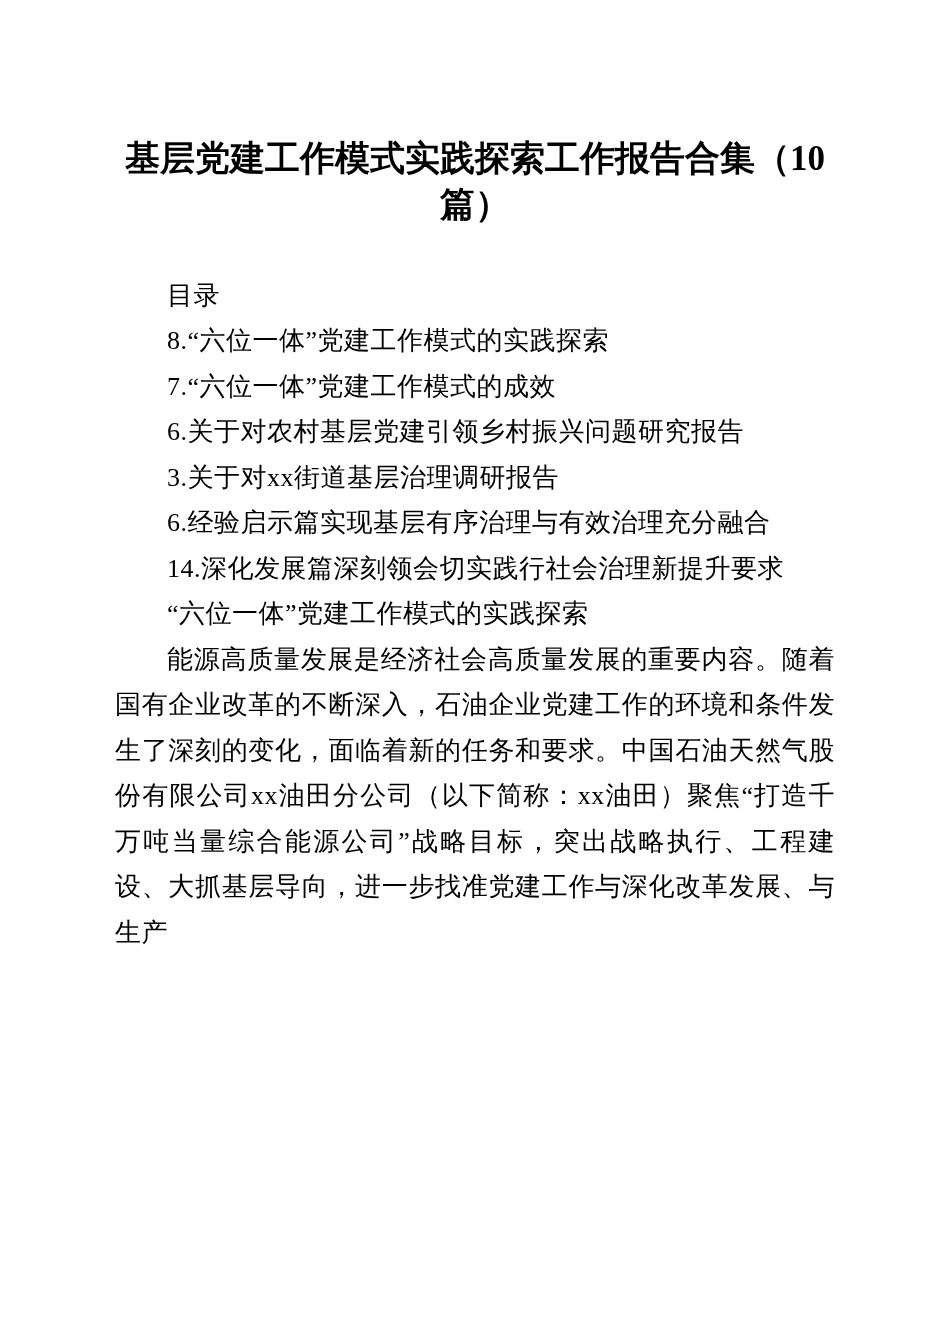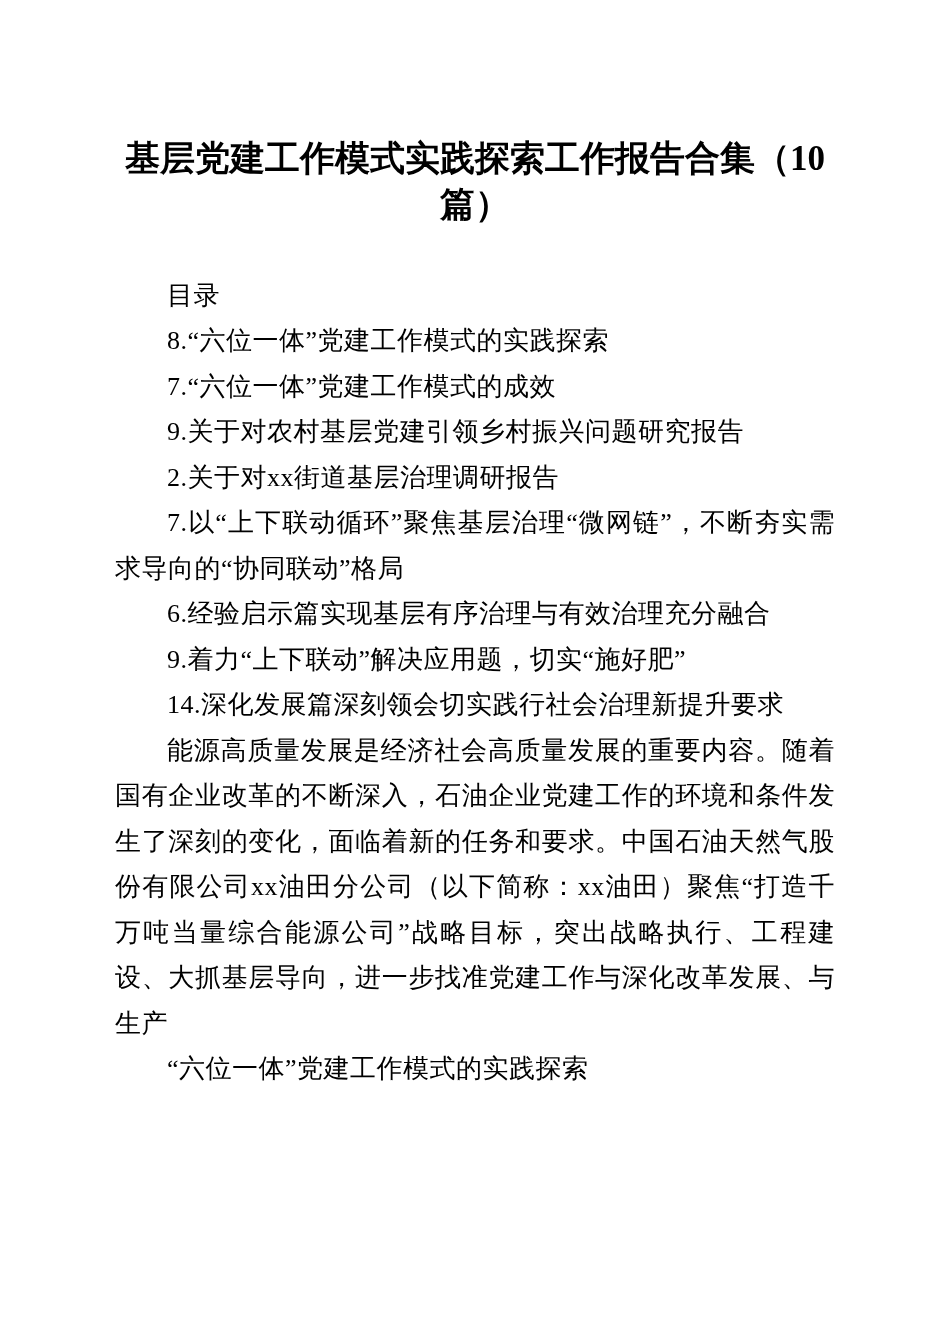--- a/index.html
+++ b/index.html
@@ -46,25 +46,23 @@
 <div class="page">
 
   <h1 class="doc-title">基层党建工作模式实践探索工作报告合集（10篇）</h1>
 
   <div class="content">
 
     <p>目录</p>
 
     <p>8.“六位一体”党建工作模式的实践探索</p>
     <p>7.“六位一体”党建工作模式的成效</p>
-    <p>9.关于对农村基层党建引领乡村振兴问题研究报告</p>
-    <p>2.关于对xx街道基层治理调研报告</p>
-    <p>7.以“上下联动循环”聚焦基层治理“微网链”，不断夯实需求导向的“协同联动”格局</p>
+    <p>6.关于对农村基层党建引领乡村振兴问题研究报告</p>
+    <p>3.关于对xx街道基层治理调研报告</p>
     <p>6.经验启示篇实现基层有序治理与有效治理充分融合</p>
-    <p>9.着力“上下联动”解决应用题，切实“施好肥”</p>
     <p>14.深化发展篇深刻领会切实践行社会治理新提升要求</p>
 
+    <p>“六位一体”党建工作模式的实践探索</p>
+
     <p>能源高质量发展是经济社会高质量发展的重要内容。随着国有企业改革的不断深入，石油企业党建工作的环境和条件发生了深刻的变化，面临着新的任务和要求。中国石油天然气股份有限公司xx油田分公司（以下简称：xx油田）聚焦“打造千万吨当量综合能源公司”战略目标，突出战略执行、工程建设、大抓基层导向，进一步找准党建工作与深化改革发展、与生产</p>
-
-    <p>“六位一体”党建工作模式的实践探索</p>
 
   </div>
 </div>
 
 </body></html>

